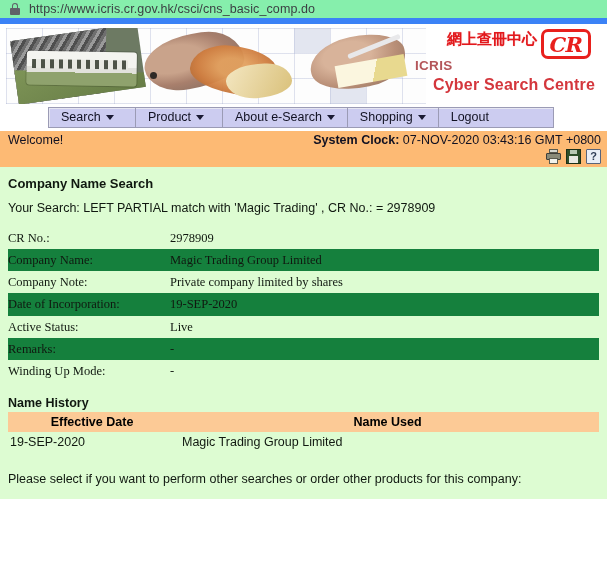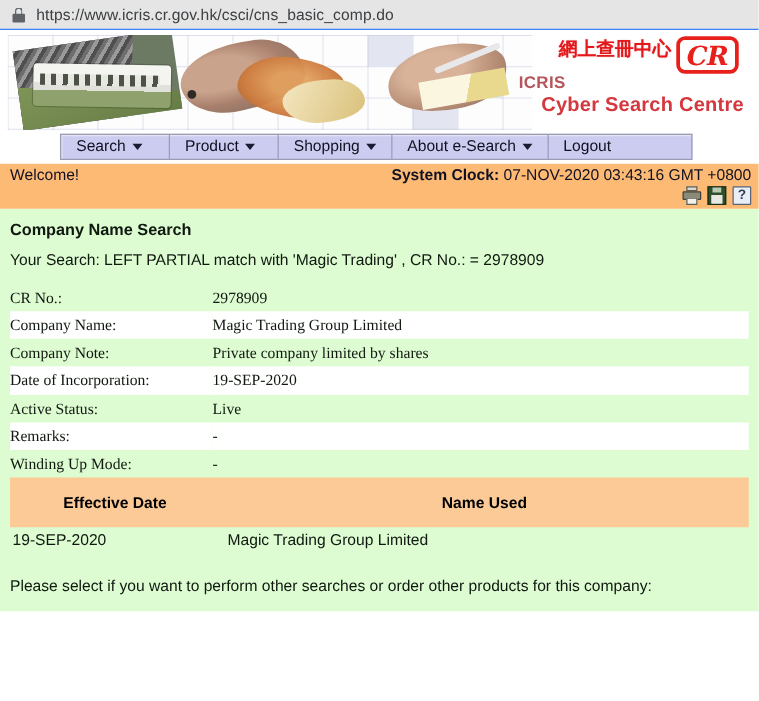--- a/index.html
+++ b/index.html
@@ -15,22 +15,22 @@
     font-size: 12px;
     color: #000000;
   }
 
   
   .urlbar {
     height: 24px;
     display: flex;
     align-items: center;
     padding: 0 0 0 10px;
-    background: #e5e5e5;
-    border-bottom: 1px solid #3b82f6;
+    background: #86efac;
+    border-bottom: 6px solid #3b82f6;
     box-sizing: border-box;
   }
   .lock-icon {
     width: 10px;
     height: 12px;
     margin-right: 9px;
     position: relative;
     flex: none;
   }
   .lock-icon .body {
@@ -334,38 +334,38 @@
     padding: 2px 2px 2px 0;
     vertical-align: top;
     line-height: 1.45;
     font-family: Liberation Serif, serif;
   }
   table.details td.lbl {
     width: 160px;
     color: #101810;
   }
   table.details td.val { color: #101810; }
-  table.details tr.alt td { background: #ffffff; }
+  table.details tr.alt td { background: #15803d; }
 
   .section-title {
     font-size: 12.5px;
     font-weight: bold;
     color: #101810;
     margin: 14px 0 2px 0;
   }
   table.history {
     border-collapse: collapse;
     width: 100%;
     font-size: 12.5px;
   }
   table.history th {
     background: #fcca96;
     color: #000000;
     font-weight: bold;
-    padding: 13px 4px;
+    padding: 3px 4px;
     text-align: center;
     font-size: 12.5px;
   }
   table.history th.col-date { width: 160px; }
   table.history td {
     padding: 3px 4px;
     color: #101810;
     background: #ddfcd2;
   }
   table.history td.col-date { padding-left: 2px; }
@@ -432,25 +432,25 @@
   <div class="navbar">
     <div class="navitem">
       <span>Search</span>
       <span class="caret"></span>
     </div>
     <div class="navitem">
       <span>Product</span>
       <span class="caret"></span>
     </div>
     <div class="navitem">
+      <span>About e-Search</span>
+      <span class="caret"></span>
+    </div>
+    <div class="navitem">
       <span>Shopping</span>
-      <span class="caret"></span>
-    </div>
-    <div class="navitem">
-      <span>About e-Search</span>
       <span class="caret"></span>
     </div>
     <div class="navitem">
       <span>Logout</span>
     </div>
   </div>
 </div>
 
 <div class="welcome-strip">
   <span class="welcome-text">Welcome!</span>
@@ -507,20 +507,21 @@
         <td class="lbl">Remarks:</td>
         <td class="val">-</td>
       </tr>
       <tr>
         <td class="lbl">Winding Up Mode:</td>
         <td class="val">-</td>
       </tr>
     </tbody>
   </table>
 
+  <div class="section-title">Name History</div>
   <table class="history">
     <thead>
       <tr>
         <th class="col-date">Effective Date</th>
         <th class="col-name">Name Used</th>
       </tr>
     </thead>
     <tbody>
       <tr>
         <td class="col-date">19-SEP-2020</td>

